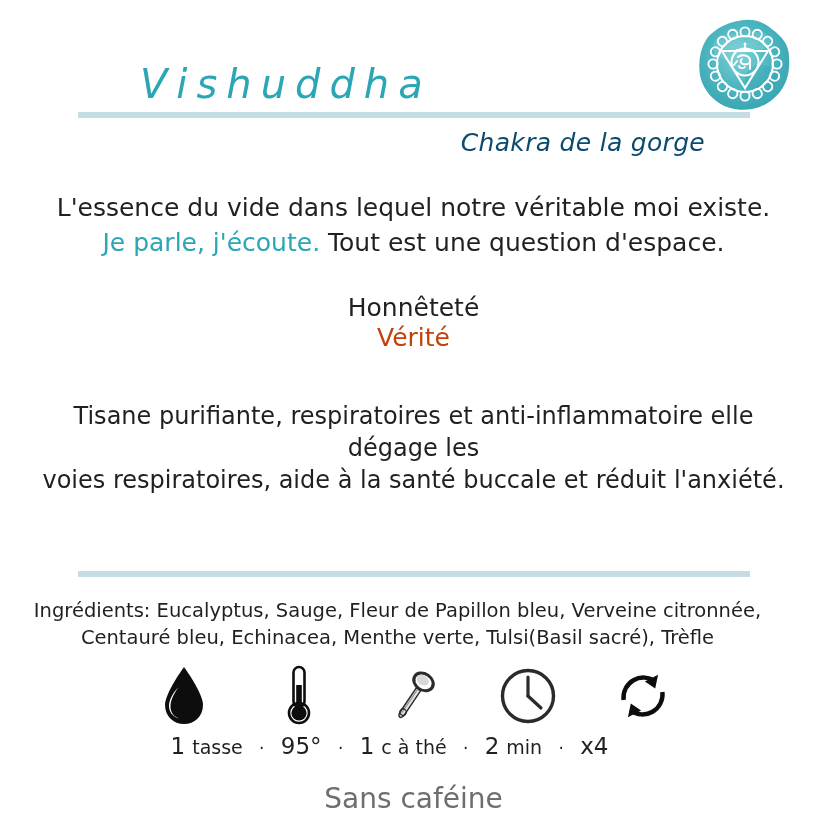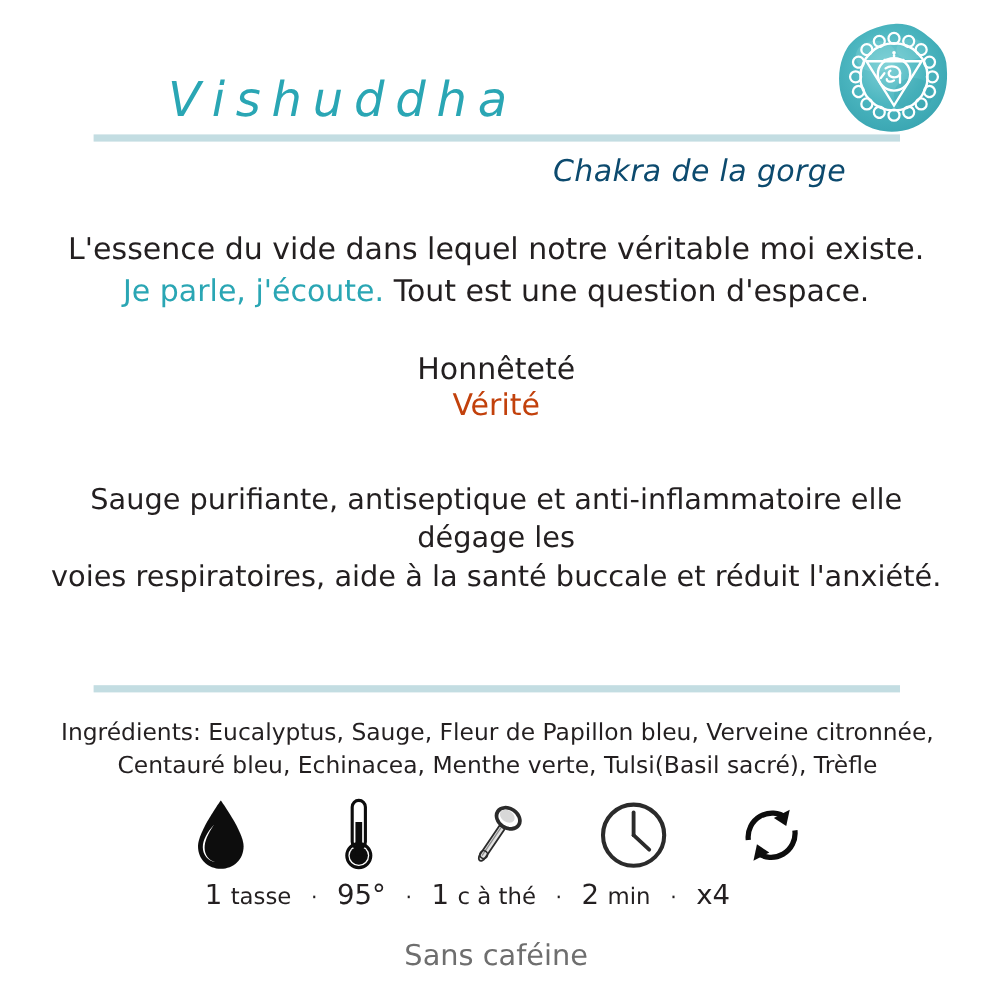--- a/index.html
+++ b/index.html
@@ -105,21 +105,21 @@
     width: 747px;
     text-align: center;
     font-size: 24px;
     line-height: 32px;
     color: #231f20;
   }
 
   
   .ingredients {
     position: absolute;
-    left: 49px;
+    left: 32px;
     top: 597px;
     width: 731px;
     text-align: center;
     font-size: 19.5px;
     line-height: 27px;
     color: #231f20;
   }
 
   
   .brew-icons {
@@ -161,21 +161,21 @@
   .brew-labels .grp { display: inline-block; }
   .brew-labels .sp-wide { display: inline-block; width: 7px; }
 
   
   .footer-note {
     position: absolute;
     left: 0;
     top: 782px;
     width: 827px;
     text-align: center;
-    font-size: 24px;
+    font-size: 28px;
     color: #6e6e6e;
   }
 </style>
 </head>
 <body>
 
 <div class="page">
 
   <div class="chakra-symbol">
     <svg width="96" height="96" viewBox="0 0 96 96" aria-hidden="true">
@@ -278,21 +278,21 @@
       <span class="accent">Je parle, j'écoute.</span><span> Tout est une question d'espace.</span>
     </div>
   </div>
 
   <div class="keywords">
     <div>Honnêteté</div>
     <div class="kw-accent">Vérité</div>
   </div>
 
   <div class="benefits">
-    <div>Sauge purifiante, antiseptique et anti-inflammatoire elle dégage les</div>
+    <div>Tisane purifiante, respiratoires et anti-inflammatoire elle dégage les</div>
     <div>voies respiratoires, aide à la santé buccale et réduit l'anxiété.</div>
   </div>
 
   <div class="rule rule-bottom"></div>
 
   <div class="ingredients">
     <div>Ingrédients: Eucalyptus, Sauge, Fleur de Papillon bleu, Verveine citronnée,</div>
     <div>Centauré bleu, Echinacea, Menthe verte, Tulsi(Basil sacré), Trèfle</div>
   </div>
 

